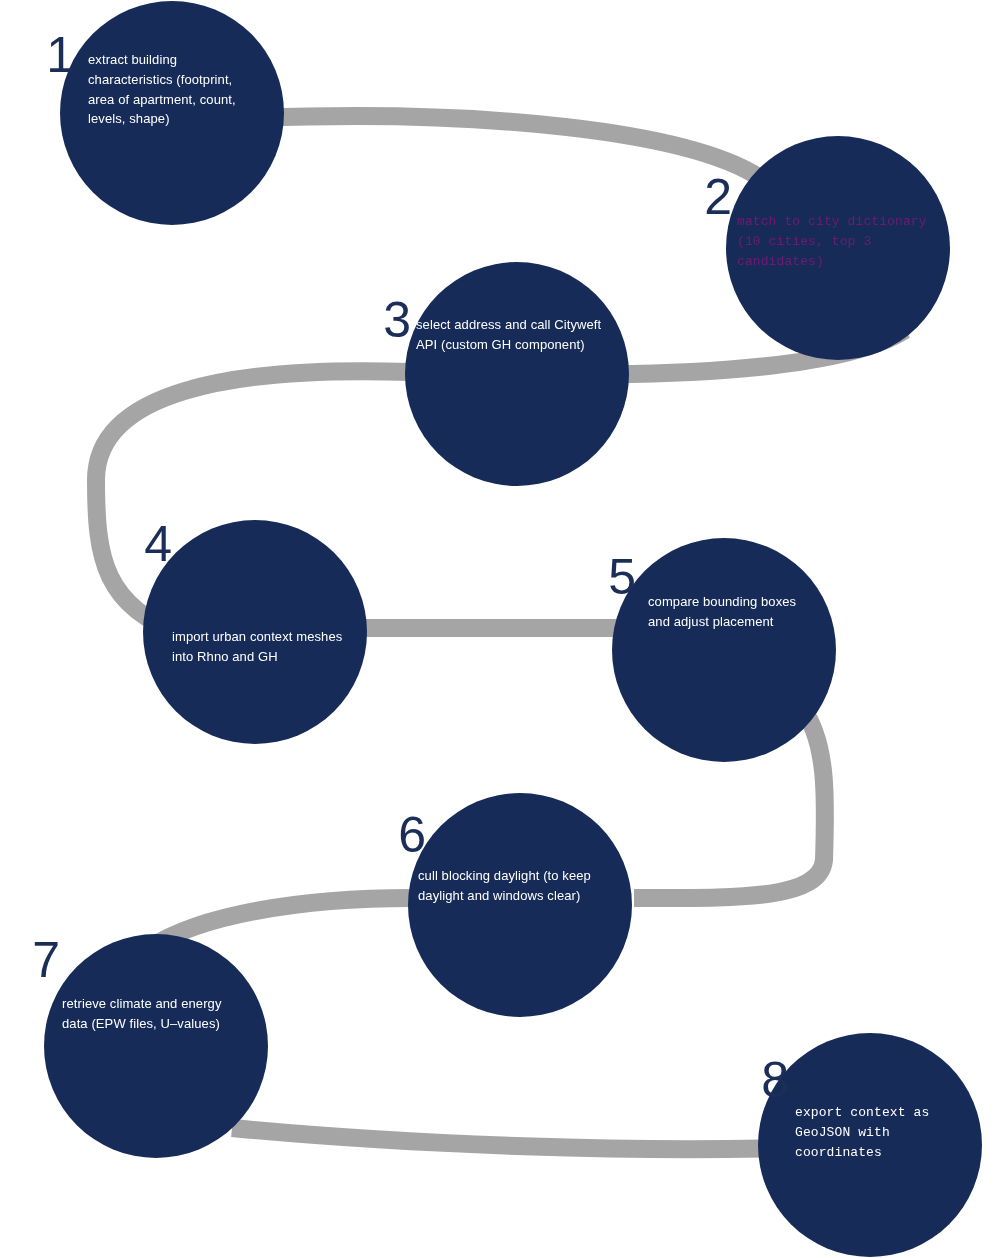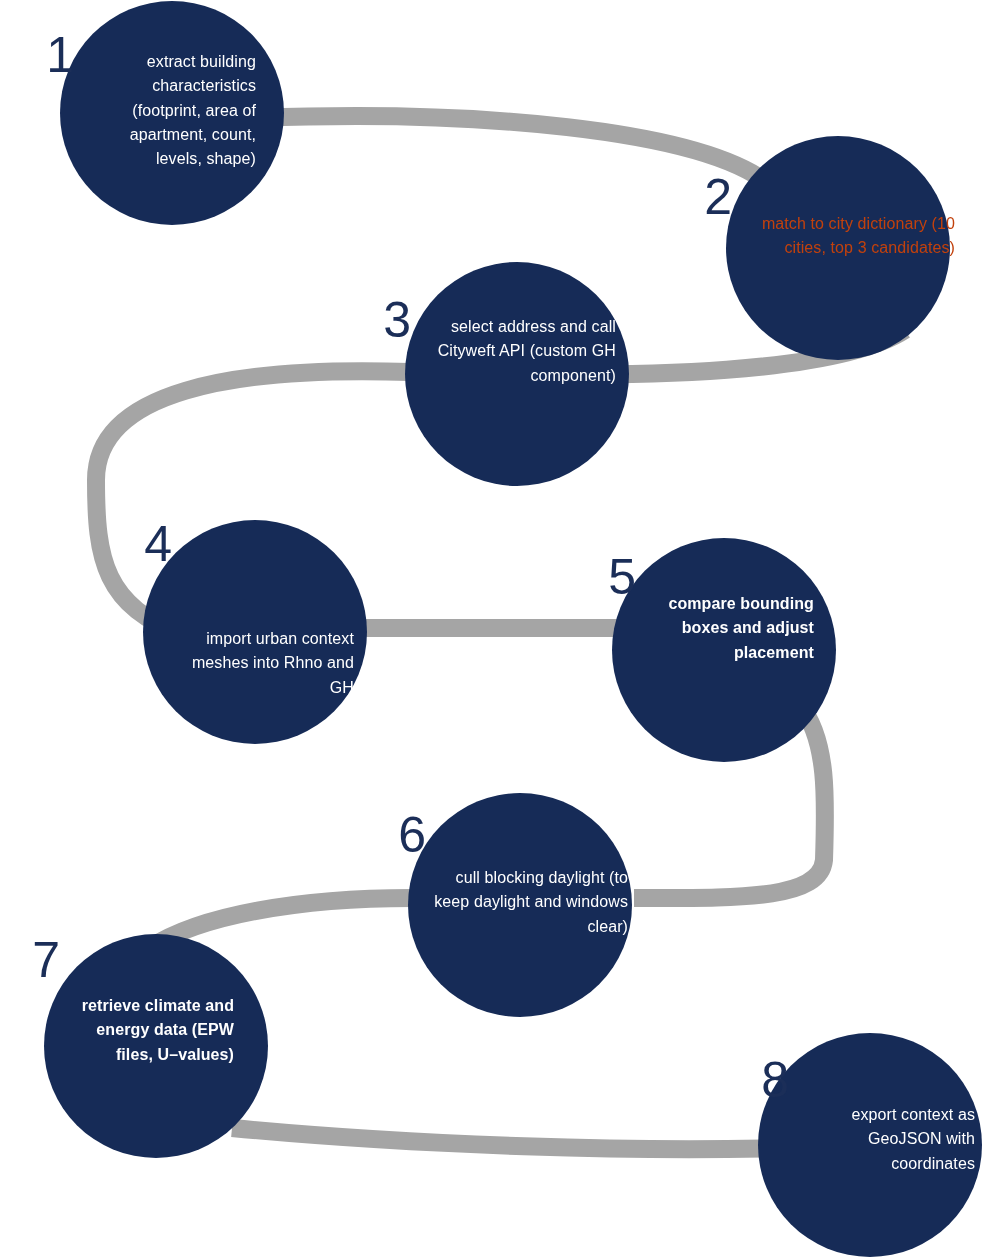--- a/index.html
+++ b/index.html
@@ -34,25 +34,25 @@
     border-radius: 50%;
     background: #162B57;
     box-sizing: border-box;
     display: block;
   }
   .node-label {
     position: absolute;
     z-index: 3;
     color: #ffffff;
     font-family: "Liberation Sans", sans-serif;
-    font-size: 16px;
+    font-size: 13px;
     line-height: 1.52;
     letter-spacing: 0.1px;
     white-space: pre-line;
-    text-align: right;
+    text-align: left;
     pointer-events: none;
   }
   .node-number {
     position: absolute;
     z-index: 4;
     color: #1B2E58;
     font-family: "Liberation Sans", sans-serif;
     font-size: 50px;
     font-weight: 300;
     line-height: 1;
@@ -74,34 +74,34 @@
       <path d="M 412 898 C 300 898 200 915 150 948" fill="none" stroke="#A5A5A5" stroke-width="18" stroke-linecap="butt" stroke-linejoin="round"></path>
       <path d="M 232 1128 C 420 1146 640 1152 782 1148" fill="none" stroke="#A5A5A5" stroke-width="18" stroke-linecap="butt" stroke-linejoin="round"></path>
     </svg>
 
   <div id="nodes-layer">
       <div class="node" style="left: 60px; top: 1px; width: 224px; height: 224px; background: rgb(22, 43, 87);"></div>
       <div class="node-number" style="left: 18px; top: 30px; width: 56px; color: rgb(27, 46, 88);">1</div>
       <div class="node-label" style="left: 88px; top: 50px; width: 168px; color: rgb(255, 255, 255);">extract building characteristics (footprint, area of apartment, count, levels, shape)</div>
       <div class="node" style="left: 726px; top: 136px; width: 224px; height: 224px; background: rgb(22, 43, 87);"></div>
       <div class="node-number" style="left: 676px; top: 172px; width: 56px; color: rgb(27, 46, 88);">2</div>
-      <div class="node-label" style="left: 737px; top: 212px; width: 218px; color: #c2410c;">match to city dictionary (10 cities, top 3 candidates)</div>
+      <div class="node-label" style="left: 737px; top: 212px; width: 218px; color: #701a75; font-family: Liberation Mono, monospace;">match to city dictionary (10 cities, top 3 candidates)</div>
       <div class="node" style="left: 405px; top: 262px; width: 224px; height: 224px; background: rgb(22, 43, 87);"></div>
       <div class="node-number" style="left: 355px; top: 295px; width: 56px; color: rgb(27, 46, 88);">3</div>
       <div class="node-label" style="left: 416px; top: 315px; width: 200px; color: rgb(255, 255, 255);">select address and call Cityweft API (custom GH component)</div>
       <div class="node" style="left: 143px; top: 520px; width: 224px; height: 224px; background: rgb(22, 43, 87);"></div>
       <div class="node-number" style="left: 116px; top: 519px; width: 56px; color: rgb(27, 46, 88);">4</div>
       <div class="node-label" style="left: 172px; top: 583px; width: 182px; color: rgb(255, 255, 255); margin-top: 44px;">import urban context meshes into Rhno and GH</div>
       <div class="node" style="left: 612px; top: 538px; width: 224px; height: 224px; background: rgb(22, 43, 87);"></div>
       <div class="node-number" style="left: 580px; top: 552px; width: 56px; color: rgb(27, 46, 88);">5</div>
-      <div class="node-label" style="left: 648px; top: 592px; width: 166px; color: rgb(255, 255, 255); font-weight: bold;">compare bounding boxes and adjust placement</div>
+      <div class="node-label" style="left: 648px; top: 592px; width: 166px; color: rgb(255, 255, 255);">compare bounding boxes and adjust placement</div>
       <div class="node" style="left: 408px; top: 793px; width: 224px; height: 224px; background: rgb(22, 43, 87);"></div>
       <div class="node-number" style="left: 370px; top: 810px; width: 56px; color: rgb(27, 46, 88);">6</div>
       <div class="node-label" style="left: 418px; top: 866px; width: 210px; color: rgb(255, 255, 255);">cull blocking daylight (to keep daylight and windows clear)</div>
       <div class="node" style="left: 44px; top: 934px; width: 224px; height: 224px; background: rgb(22, 43, 87);"></div>
       <div class="node-number" style="left: 4px; top: 935px; width: 56px; color: rgb(27, 46, 88);">7</div>
-      <div class="node-label" style="left: 62px; top: 994px; width: 172px; color: rgb(255, 255, 255); font-weight: bold;">retrieve climate and energy data (EPW files, U–values)</div>
+      <div class="node-label" style="left: 62px; top: 994px; width: 172px; color: rgb(255, 255, 255);">retrieve climate and energy data (EPW files, U–values)</div>
       <div class="node" style="left: 758px; top: 1033px; width: 224px; height: 224px; background: rgb(22, 43, 87);"></div>
       <div class="node-number" style="left: 733px; top: 1055px; width: 56px; color: rgb(27, 46, 88);">8</div>
-      <div class="node-label" style="left: 795px; top: 1103px; width: 180px; color: rgb(255, 255, 255);">export context as GeoJSON with coordinates</div>
+      <div class="node-label" style="left: 795px; top: 1103px; width: 180px; color: rgb(255, 255, 255); font-family: Liberation Mono, monospace;">export context as GeoJSON with coordinates</div>
     </div>
 
 </div>
 
 </body></html>

